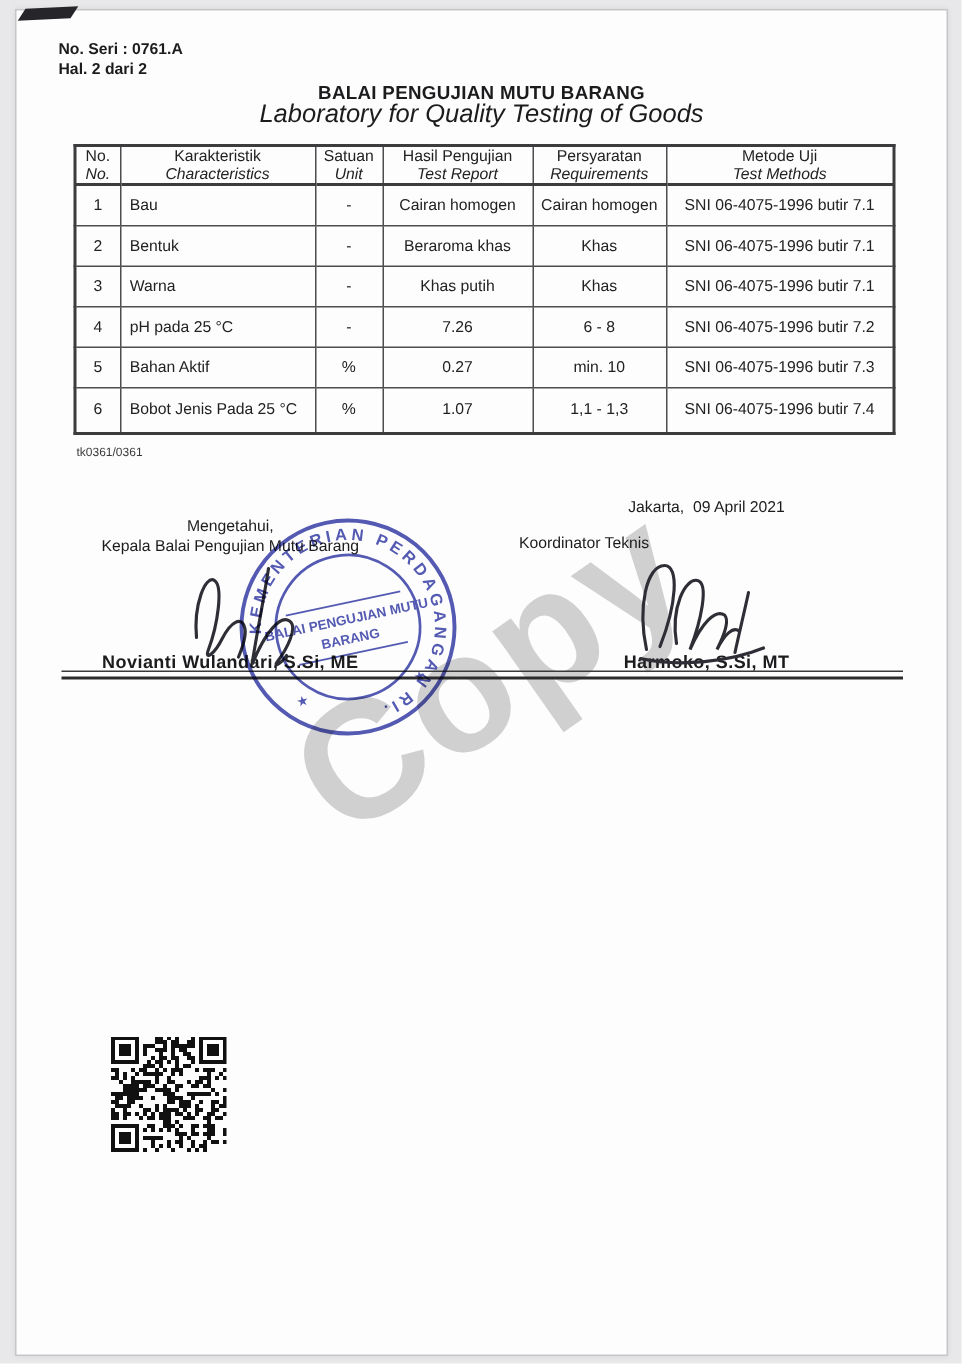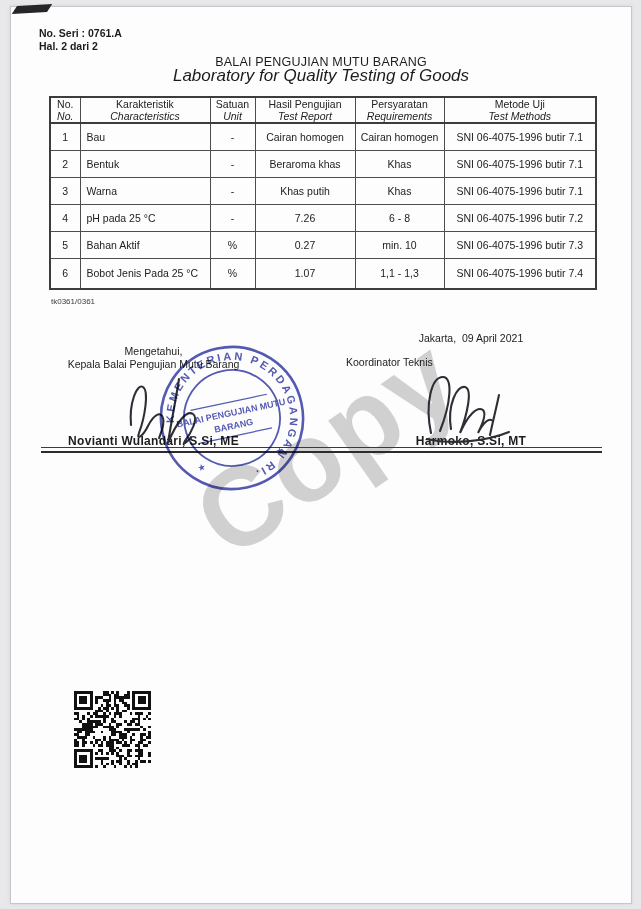--- a/index.html
+++ b/index.html
@@ -22,21 +22,21 @@
     position:absolute;left:115px;top:340px;width:400px;height:200px;
     display:flex;align-items:center;justify-content:center;
     transform:rotate(-35deg);
     font-size:112px;font-weight:bold;letter-spacing:2px;
     opacity:.8;z-index:1;pointer-events:none;
     font-family:"Liberation Sans",sans-serif;
   }
   .layer{position:absolute;z-index:2;}
   .serial{left:28px;top:20px;font-size:10.5px;font-weight:bold;line-height:12.5px;}
   .titleblock{left:0;top:49px;width:100%;text-align:center;line-height:13px;}
-  .title-id{font-size:12.5px;font-weight:normal;letter-spacing:.2px;}
+  .title-id{font-size:12.5px;font-weight:bold;letter-spacing:.2px;}
   .title-en{font-size:17px;font-weight:normal;font-style:italic;}
   table.report{
     position:absolute;z-index:2;left:38px;top:89px;width:546px;
     border-collapse:collapse;table-layout:fixed;
     border:2px solid #3c3c3e;
   }
   table.report th,table.report td{
     border:1px solid #4d4d4f;font-size:10.5px;font-weight:normal;
     padding:0 2px;text-align:center;vertical-align:middle;color:#222;
   }

